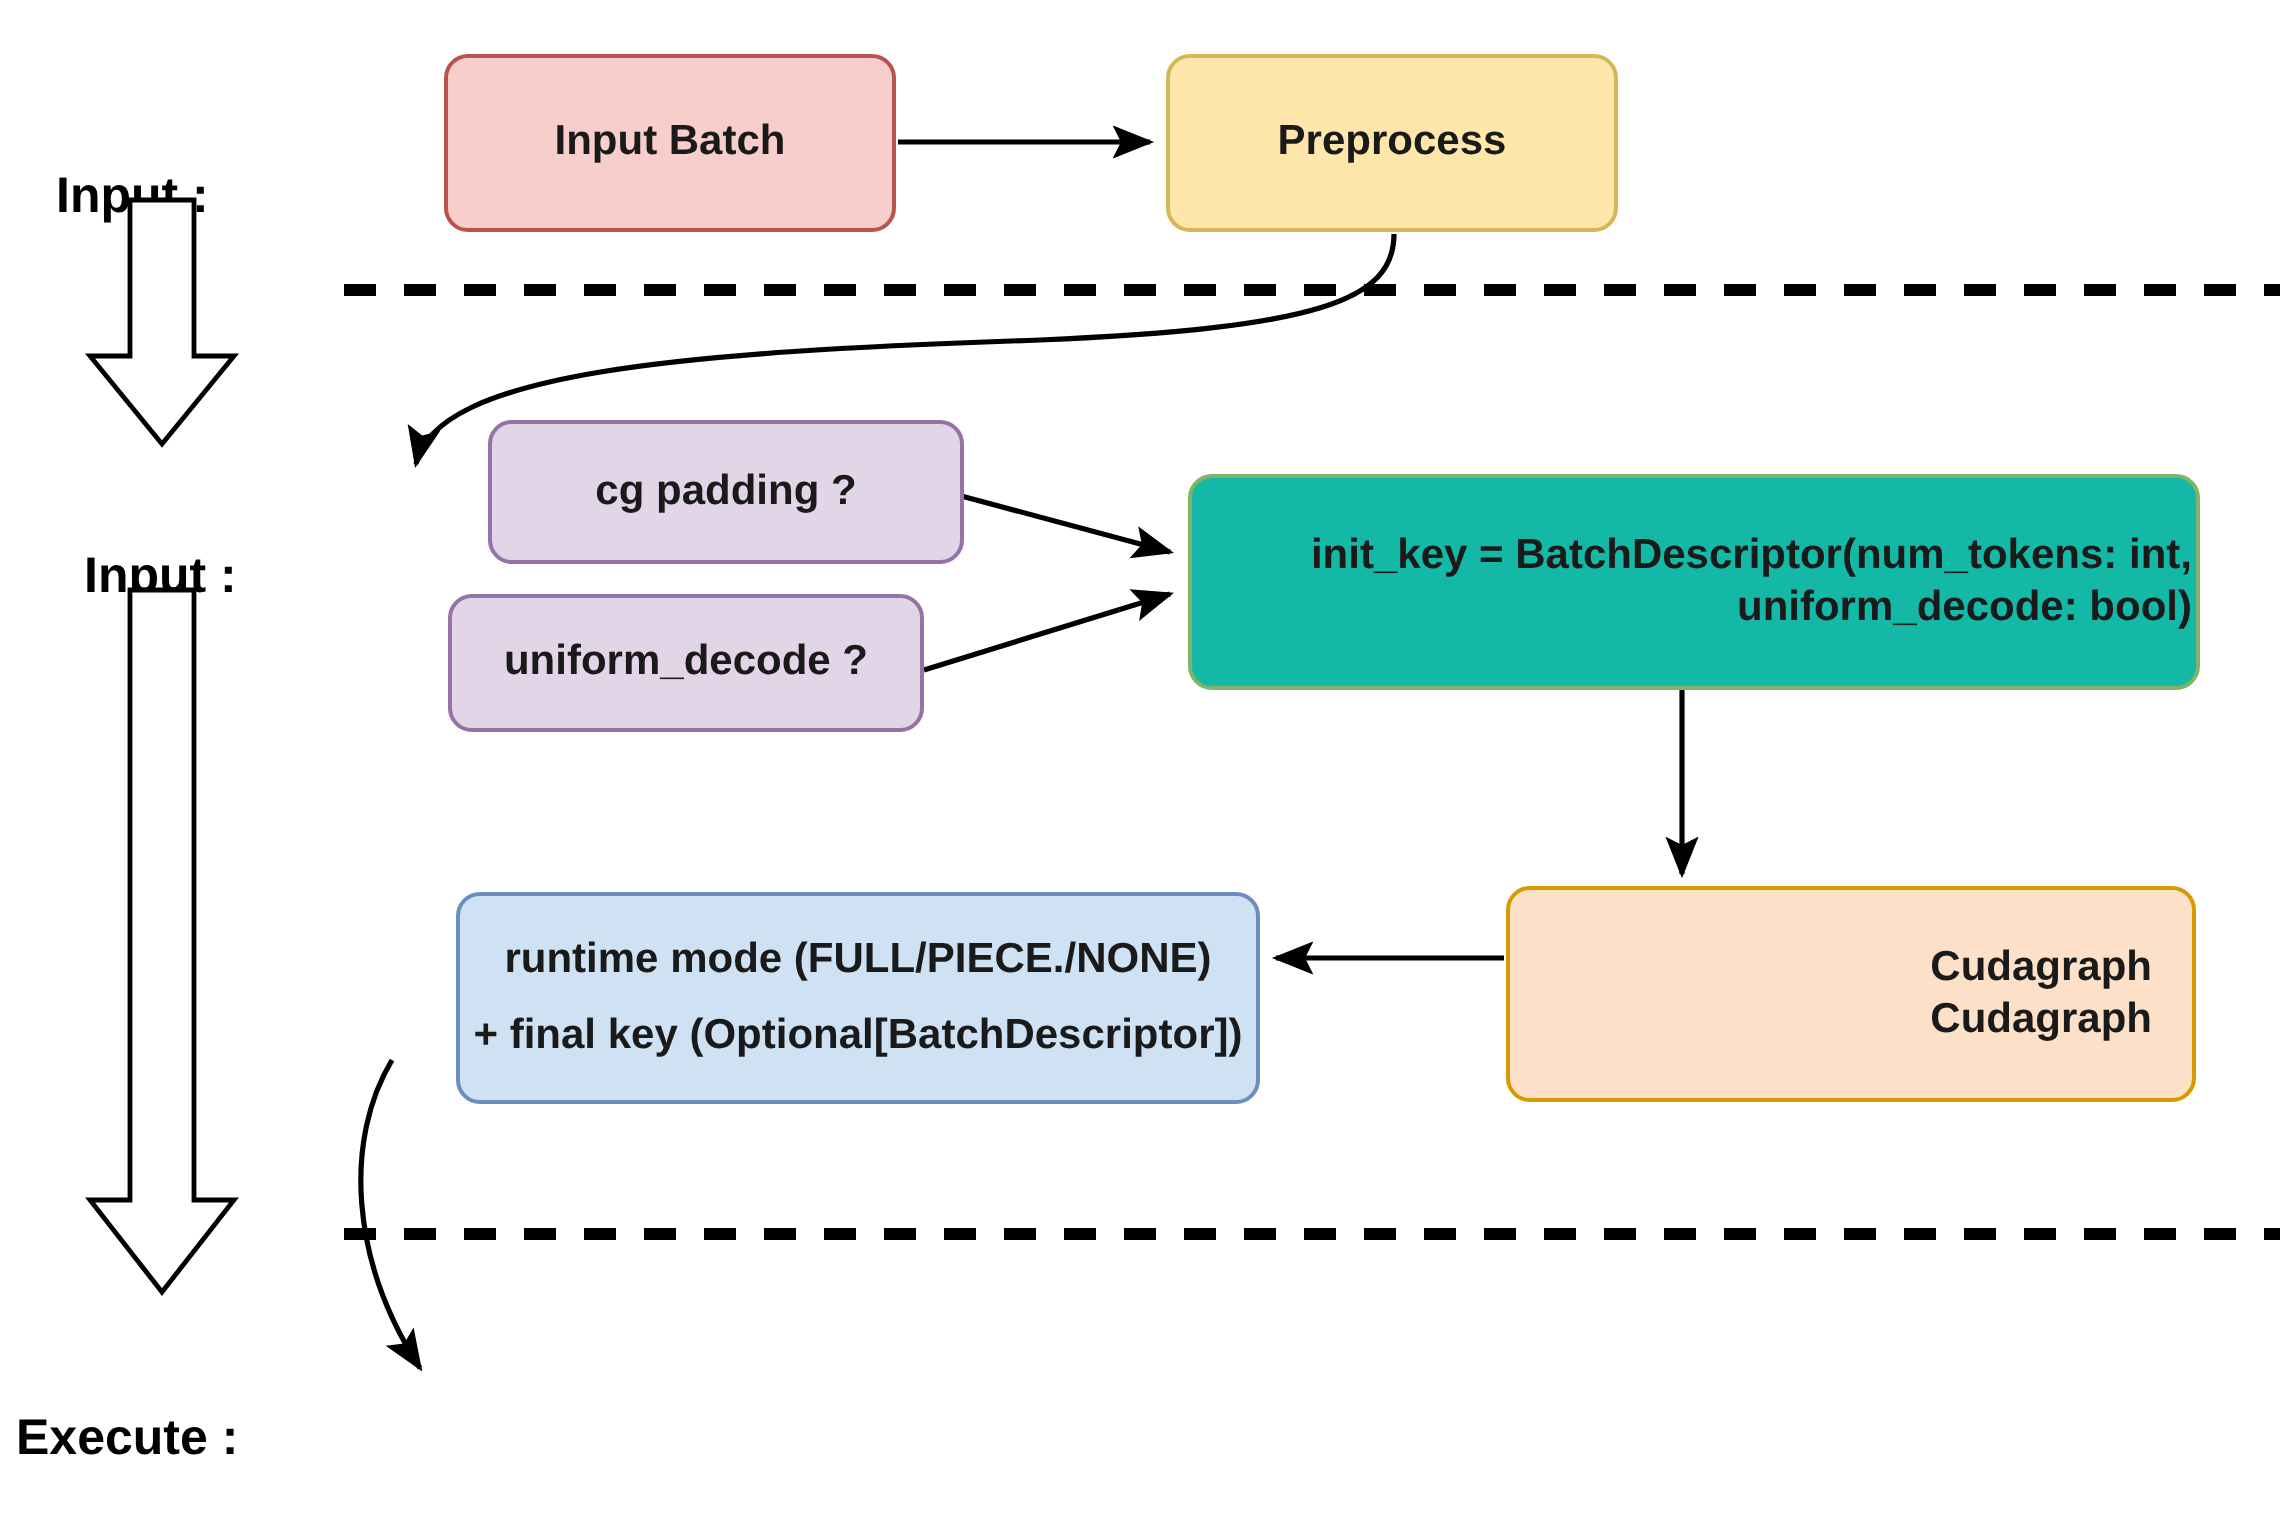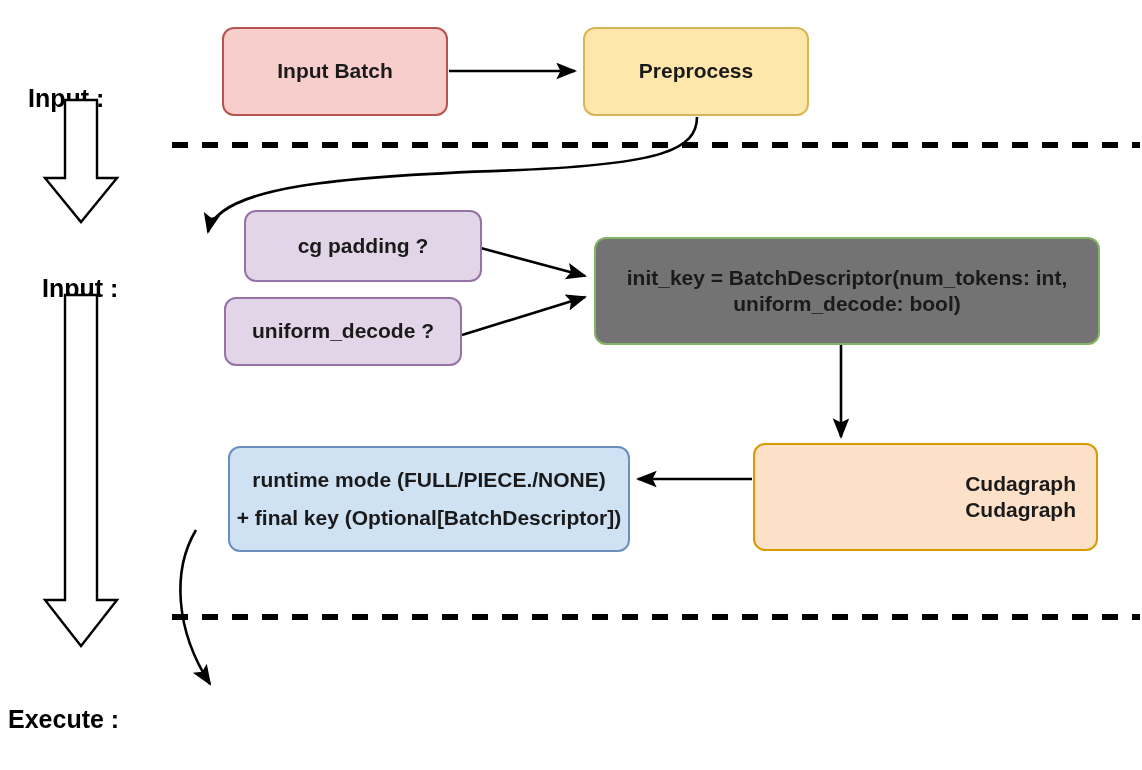--- a/index.html
+++ b/index.html
@@ -50,22 +50,23 @@
   .node-yellow {
     background: #ffe6aa;
     border-color: #d6b656;
     text-align: center;
   }
   .node-purple {
     background: #e1d5e7;
     border-color: #9673a6;
   }
   .node-green {
-    background: #737373;
+    background: #14b8a6;
     border-color: #82b366;
+    align-items: flex-end;
   }
   .node-blue {
     background: #cfe2f3;
     border-color: #6c8ebf;
     gap: 12px;
   }
   .node-orange-light {
     background: #fde0c8;
     border-color: #d79b00;
   }

